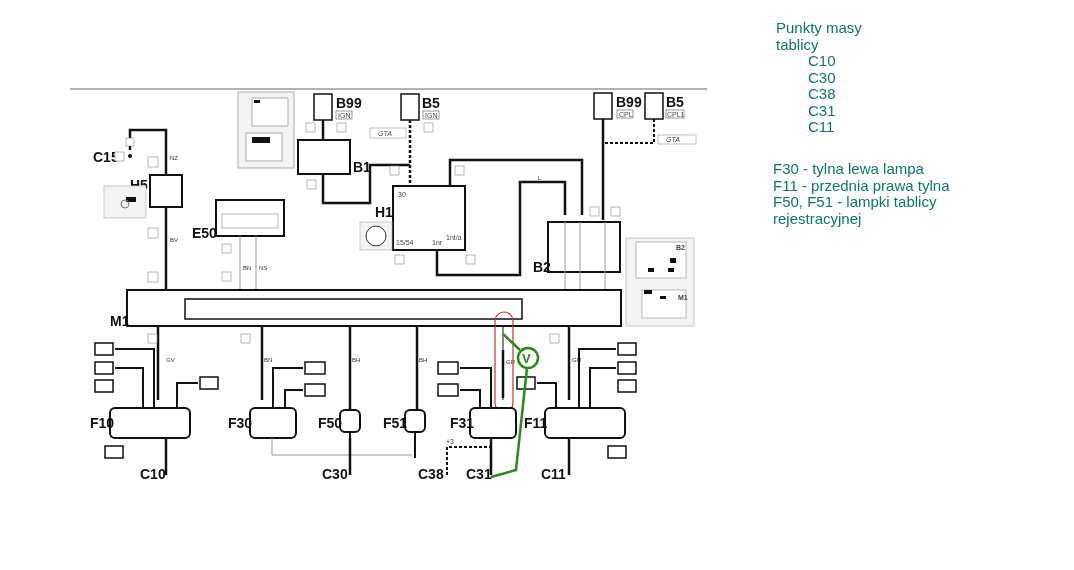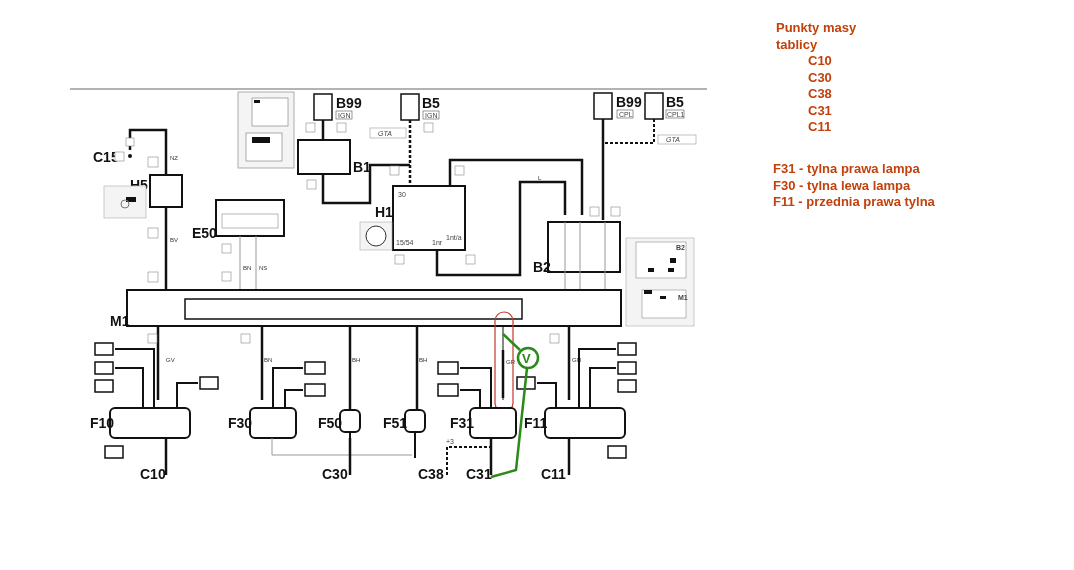--- a/index.html
+++ b/index.html
@@ -1,18 +1,18 @@
 <!DOCTYPE html>
 <html><head>
 <meta charset="utf-8">
 <style>
   html, body { margin:0; padding:0; background:#ffffff; }
   body { width:1074px; height:570px; position:relative; overflow:hidden; font-family:"Liberation Sans", sans-serif; }
   #diagram { position:absolute; left:0; top:0; }
-  .legend { position:absolute; color:#c2410c; font-weight:bold; font-family:"Liberation Sans", sans-serif; font-size:13px; line-height:16.5px; }
+  .legend { position:absolute; color:#0f766e; font-weight:normal; font-family:"Liberation Sans", sans-serif; font-size:15px; line-height:16.5px; }
   .legend div { white-space:nowrap; }
   .indent { padding-left:32px; }
   svg text { font-family:"Liberation Sans", sans-serif; }
   .lbl { font-size:14px; font-weight:bold; fill:#111; }
   .tag { font-size:7px; fill:#444; }
   .wire { font-size:6px; fill:#333; }
 </style>
 </head>
 <body>
 
@@ -247,16 +247,17 @@
   <div>Punkty masy</div>
   <div>tablicy</div>
   <div class="indent">C10</div>
   <div class="indent">C30</div>
   <div class="indent">C38</div>
   <div class="indent">C31</div>
   <div class="indent">C11</div>
 </div>
 
 <div class="legend" style="left:773px; top:161px;">
-  <div>F31 - tylna prawa lampa</div>
   <div>F30 - tylna lewa lampa</div>
   <div>F11 - przednia prawa tylna</div>
+  <div>F50, F51 - lampki tablicy</div>
+  <div>rejestracyjnej</div>
 </div>
 
 </body></html>

